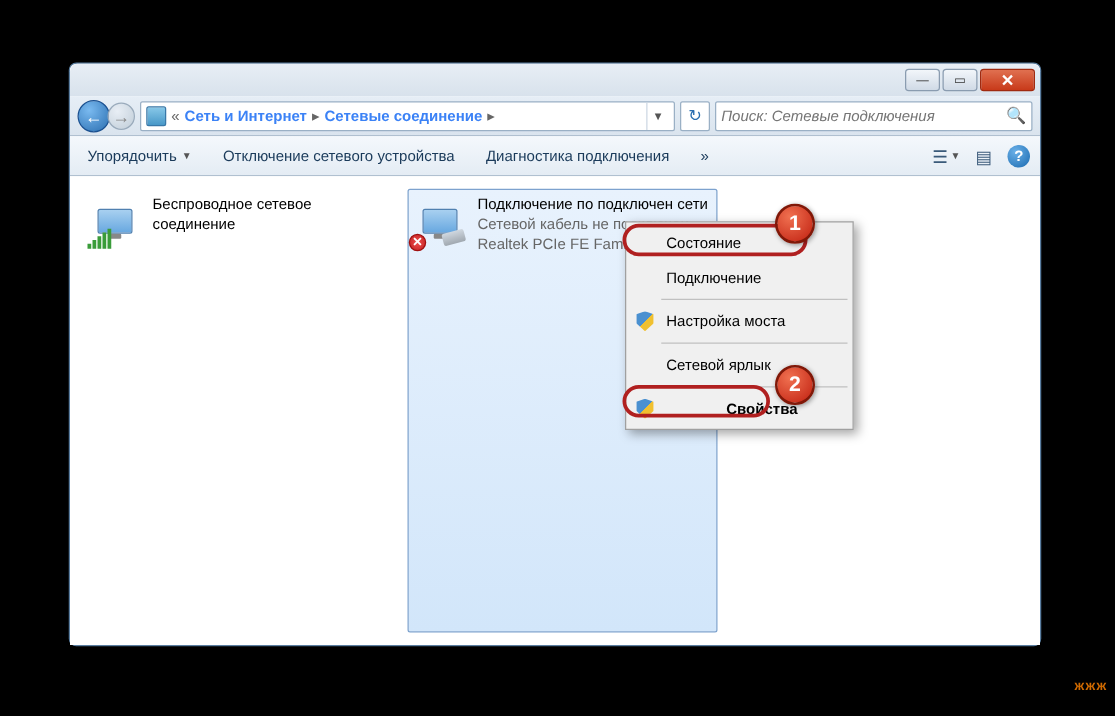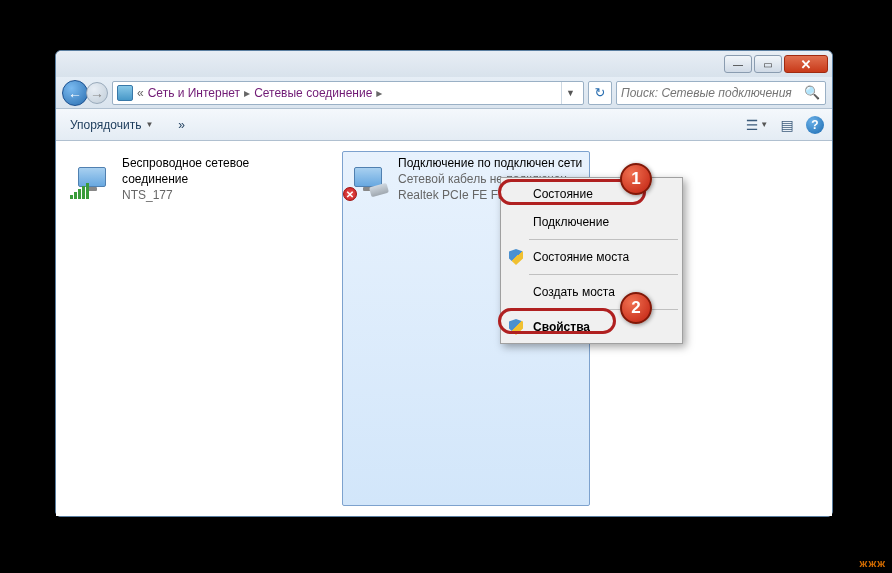--- a/index.html
+++ b/index.html
@@ -81,40 +81,40 @@
       font-size: 12px;
       gap: 4px;
     }
     .addr-icon {
       width: 16px; height: 16px;
       background: linear-gradient(#88c8e8, #4898c8);
       border: 1px solid #3878a8;
       border-radius: 2px;
     }
     .addr-sep { color: #666; }
-    .addr-seg { color: #701a75; cursor: pointer; }
+    .addr-seg { color: #3b82f6; cursor: pointer; font-weight: bold; }
     .addr-drop {
       width: 18px;
       display: flex; align-items: center; justify-content: center;
       color: #555; font-size: 9px;
       border-left: 1px solid #cdd8e3;
       height: 100%;
       cursor: pointer;
     }
     .refresh-btn {
       width: 24px; height: 24px;
       background: #fff;
       border: 1px solid #9ab0c5;
       border-radius: 2px;
       display: flex; align-items: center; justify-content: center;
       color: #2a6eb0; font-size: 13px;
       cursor: pointer;
     }
     .search-box {
-      width: 210px; height: 24px;
+      width: 254px; height: 24px;
       background: #fff;
       border: 1px solid #9ab0c5;
       border-radius: 2px;
       display: flex;
       align-items: center;
       padding: 0 4px;
       font-size: 12px;
     }
     .search-box input {
       flex: 1;
@@ -157,21 +157,21 @@
       background: radial-gradient(circle at 35% 30%, #6ab0e8, #1a6ab0);
       color: #fff;
       font-size: 12px;
       font-weight: bold;
     }
     .content {
       flex: 1;
       background: #fff;
       padding: 10px;
       display: flex;
-      gap: 28px;
+      gap: 12px;
       position: relative;
       overflow: visible;
     }
     .conn-item {
       display: flex;
       gap: 8px;
       width: 248px;
       padding: 4px;
       cursor: pointer;
     }
@@ -266,21 +266,21 @@
     .shield {
       width: 14px; height: 16px;
       background: linear-gradient(135deg, #4a90d0 0 50%, #f0c030 50% 100%);
       clip-path: polygon(50% 0, 100% 15%, 100% 60%, 50% 100%, 0 60%, 0 15%);
     }
     .ctx-sep {
       height: 1px;
       background: #c0c0c0;
       margin: 3px 2px 3px 26px;
     }
-    .ctx-bold { font-weight: bold; }
+    .ctx-bold { font-weight: bold; margin-left: 48px; }
     .callout {
       position: absolute;
       border: 3px solid #b02020;
       border-radius: 16px;
       z-index: 60;
       pointer-events: none;
     }
     .callout1 { left: 442px; top: 38px; width: 148px; height: 26px; }
     .callout2 { left: 442px; top: 167px; width: 118px; height: 26px; }
     .badge {
@@ -290,21 +290,21 @@
       background: radial-gradient(circle at 35% 30%, #f07050, #c02010);
       border: 2px solid #801808;
       display: flex; align-items: center; justify-content: center;
       color: #fff; font-weight: bold; font-size: 17px;
       z-index: 70;
       box-shadow: 1px 1px 4px rgba(0,0,0,0.4);
       pointer-events: none;
     }
     .watermark {
       position: absolute;
-      right: 6px; bottom: 4px;
+      right: 6px; bottom: 18px;
       color: #d06a00;
       font-size: 11px;
       font-weight: bold;
       letter-spacing: 1px;
     }
   </style>
 </head>
 <body>
 
 <div class="window">
@@ -335,20 +335,26 @@
     <div class="search-box">
       <input placeholder="Поиск: Сетевые подключения" style="">
       <span class="search-icon">🔍</span>
     </div>
   </div>
 
   <div class="toolbar">
     <div class="tb-item">
       <span>Упорядочить</span>
       <span class="tb-arrow">▼</span>
+    </div>
+    <div class="tb-item">
+      <span>Отключение сетевого устройства</span>
+    </div>
+    <div class="tb-item">
+      <span>Диагностика подключения</span>
     </div>
     <div class="tb-item">
       <span>»</span>
     </div>
     <div class="tb-spacer"></div>
     <div class="tb-icons">
       <div class="tb-icon">☰<span class="tb-arrow" style="margin-left:2px">▼</span></div>
       <div class="tb-icon">▤</div>
       <div class="tb-icon help">?</div>
     </div>
@@ -362,21 +368,20 @@
         <div class="signal-bars">
           <div class="bar b1"></div>
             <div class="bar b2"></div>
             <div class="bar b3"></div>
             <div class="bar b4"></div>
             <div class="bar b5"></div>
         </div>
       </div>
       <div class="conn-text">
         <div class="conn-title">Беспроводное сетевое соединение</div>
-        <div class="conn-sub">NTS_177</div>
       </div>
     </div>
 
     <div class="conn-item selected">
       <div class="conn-icon">
         <div class="monitor"></div>
         <div class="cable"></div>
         <div class="red-x">✕</div>
       </div>
       <div class="conn-text">
@@ -393,26 +398,26 @@
       </div>
       <div class="ctx-item">
         <div class="ctx-icon"></div>
         <span>Подключение</span>
       </div>
       <div class="ctx-sep"></div>
       <div class="ctx-item">
         <div class="ctx-icon">
             <div class="shield"></div>
           </div>
-        <span>Состояние моста</span>
+        <span>Настройка моста</span>
       </div>
       <div class="ctx-sep"></div>
       <div class="ctx-item">
         <div class="ctx-icon"></div>
-        <span>Создать моста</span>
+        <span>Сетевой ярлык</span>
       </div>
       <div class="ctx-sep"></div>
       <div class="ctx-item">
         <div class="ctx-icon">
             <div class="shield"></div>
           </div>
         <span class="ctx-bold">Свойства</span>
       </div>
     </div>
 

